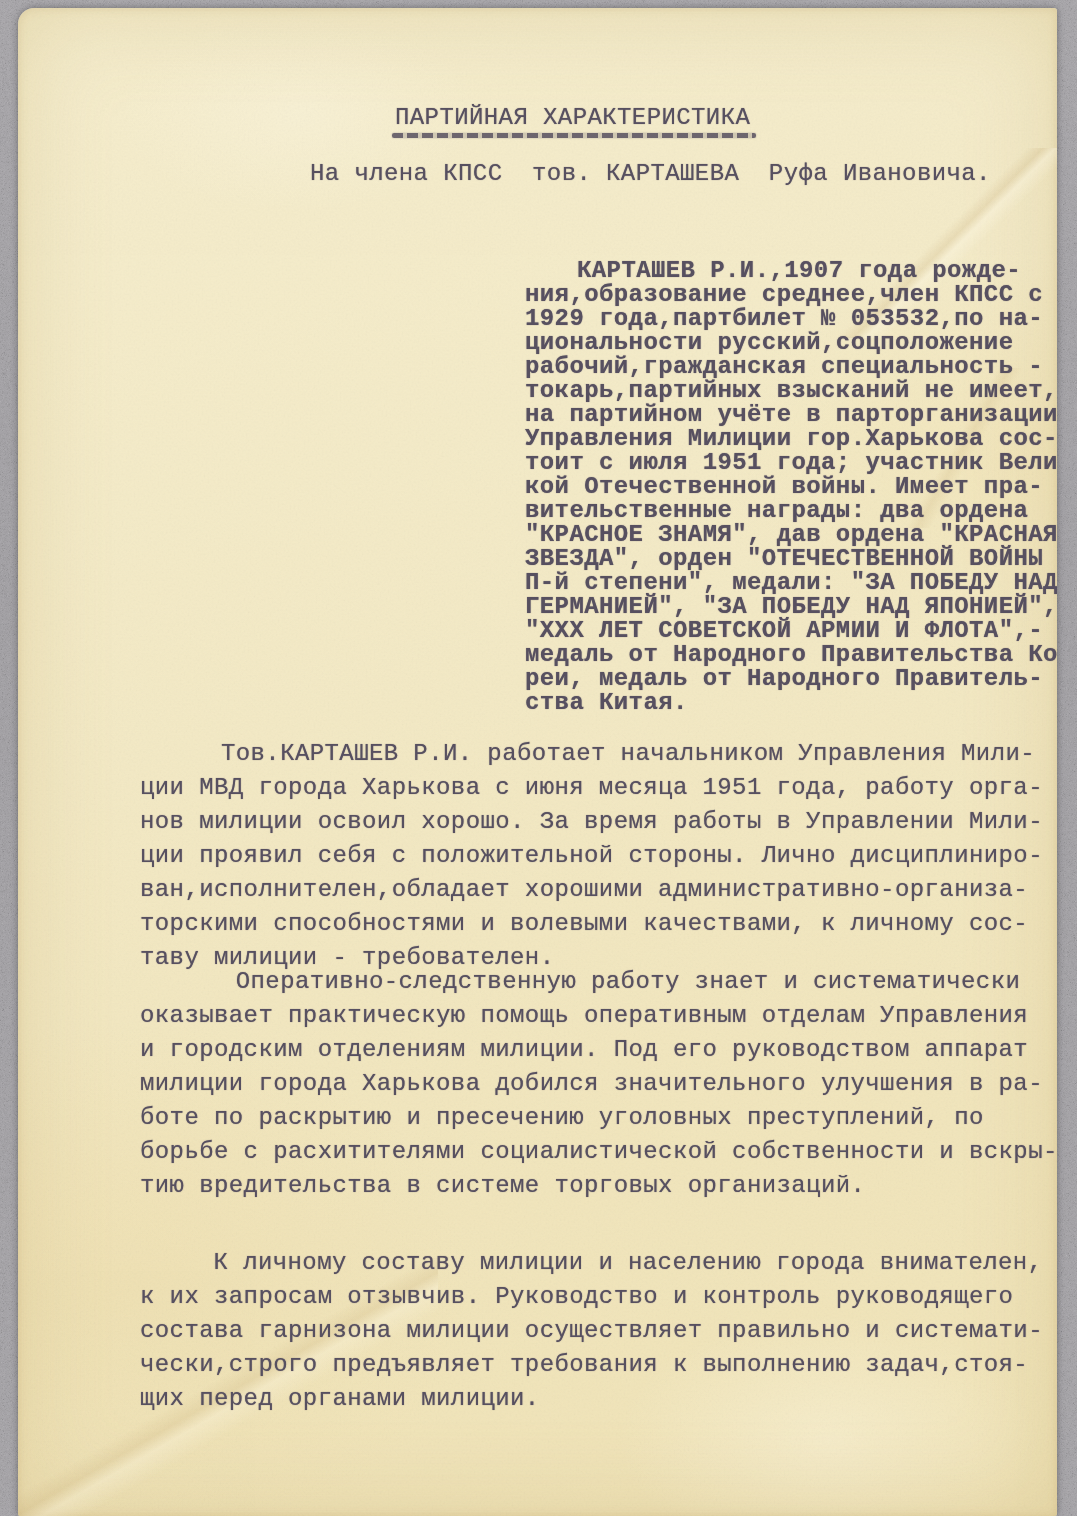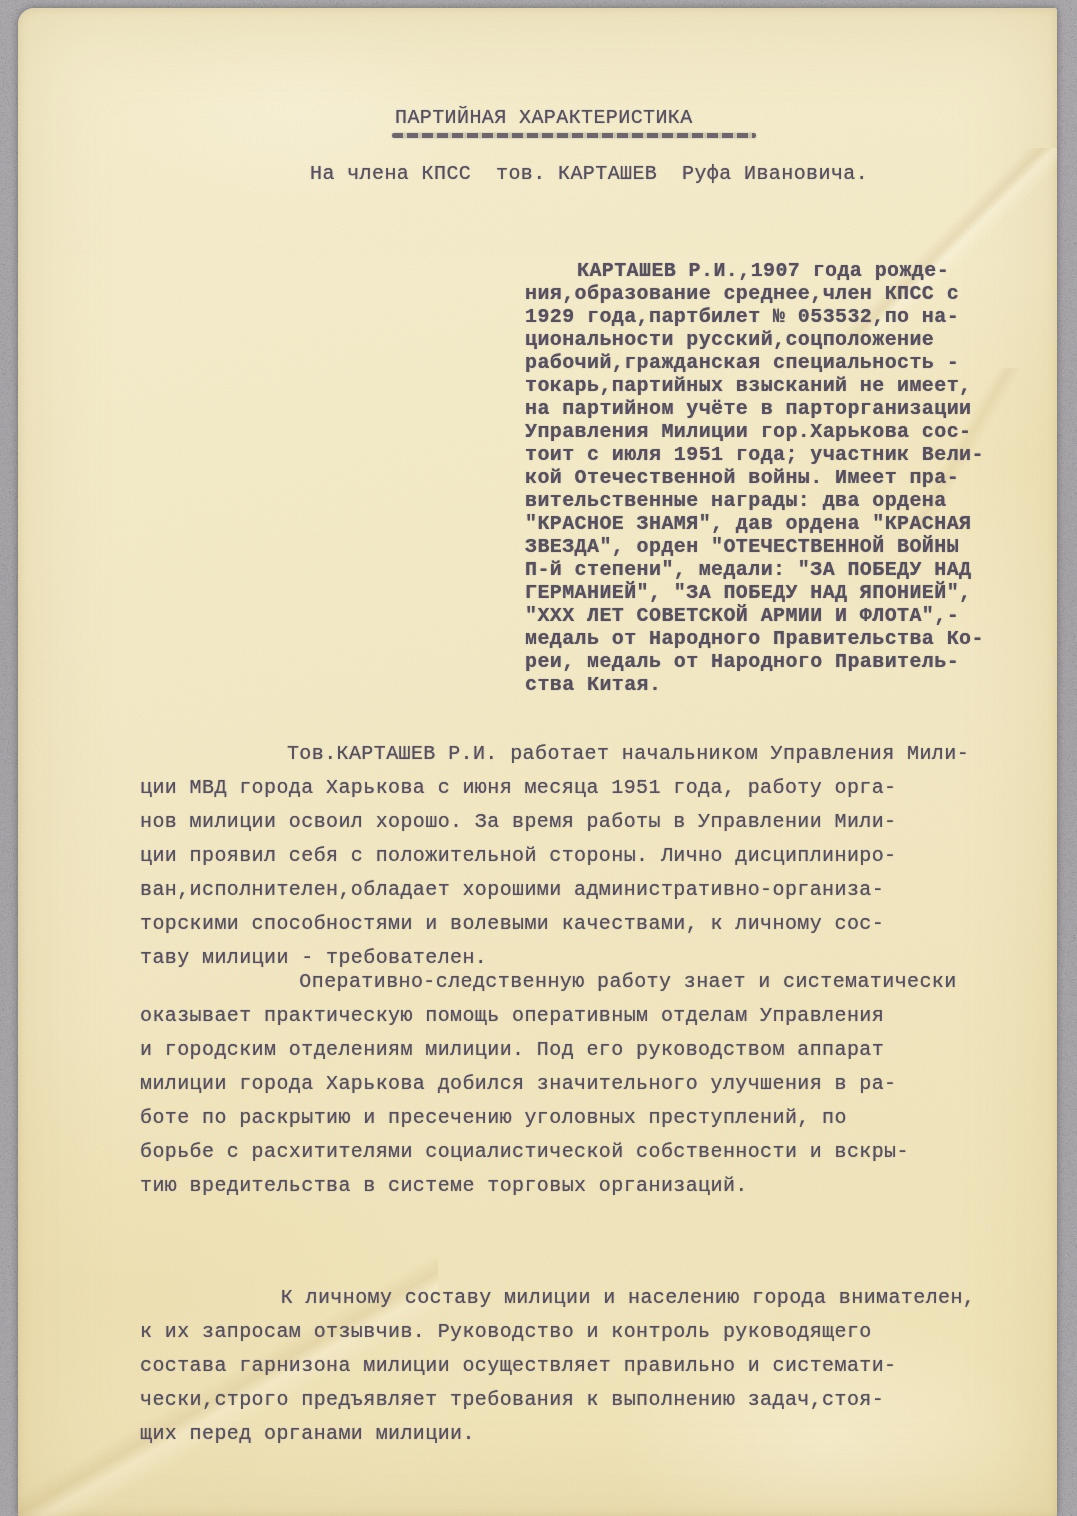--- a/index.html
+++ b/index.html
@@ -44,21 +44,21 @@
     background: linear-gradient(120deg, transparent 46%, rgba(184,154,96,0.15) 50%, transparent 55%);
   }
   .crease-bl {
     left: 0px; top: 1250px; width: 420px; height: 260px;
     background: linear-gradient(150deg, transparent 47%, rgba(184,154,96,0.16) 51%, rgba(255,250,232,0.28) 54%, transparent 59%);
   }
 
   .tblock {
     position: absolute;
     white-space: pre;
-    font-size: 20px;
+    font-size: 24px;
     line-height: 34px;
     letter-spacing: 0.4px;
     color: #575060;
     text-shadow: 0 0 1.1px rgba(83,76,94,0.70);
   }
   .tline { min-height: 1em; }
 
   .title-block { left: 377px; top: 93px; }
   .title-underline {
     position: absolute;
@@ -78,21 +78,21 @@
     left: 507px; top: 251px;
     line-height: 23px;
     font-weight: bold;
   }
   .bio-block .tline:first-child { text-indent: 52px; }
 
   .body-para { left: 122px; width: 920px; }
   .body-para .tline:first-child { text-indent: 56px; text-align: center; }
   .para-1 { top: 729px; }
   .para-2 { top: 957px; }
-  .para-3 { top: 1238px; margin-top: 35px; }
+  .para-3 { top: 1238px; }
 </style>
 </head>
 <body>
 
 <div class="backdrop">
   <svg width="1077" height="1516">
     <filter id="bg-grain">
       <feTurbulence type="turbulence" baseFrequency="0.85" numOctaves="2" seed="11" stitchTiles="stitch"></feTurbulence>
       <feColorMatrix type="saturate" values="0"></feColorMatrix>
     </filter>
@@ -109,21 +109,21 @@
     <rect width="100%" height="100%" filter="url(#paper-grain)"></rect>
   </svg>
 
   <div class="crease crease-tr"></div>
   <div class="crease crease-r"></div>
   <div class="crease crease-bl"></div>
 
   <div class="tblock title-block">ПАРТИЙНАЯ ХАРАКТЕРИСТИКА</div>
   <div class="title-underline"></div>
 
-  <div class="tblock subject-block">На члена КПСС  тов. КАРТАШЕВ  Руфа Ивановича.</div>
+  <div class="tblock subject-block">На члена КПСС  тов. КАРТАШЕВА  Руфа Ивановича.</div>
 
   <div class="tblock bio-block"><div class="tline">КАРТАШЕВ Р.И.,1907 года рожде-</div><div class="tline">ния,образование среднее,член КПСС с</div><div class="tline">1929 года,партбилет № 053532,по на-</div><div class="tline">циональности русский,соцположение</div><div class="tline">рабочий,гражданская специальность -</div><div class="tline">токарь,партийных взысканий не имеет,</div><div class="tline">на партийном учёте в парторганизации</div><div class="tline">Управления Милиции гор.Харькова сос-</div><div class="tline">тоит с июля 1951 года; участник Вели-</div><div class="tline">кой Отечественной войны. Имеет пра-</div><div class="tline">вительственные награды: два ордена</div><div class="tline">"КРАСНОЕ ЗНАМЯ", дав ордена "КРАСНАЯ</div><div class="tline">ЗВЕЗДА", орден "ОТЕЧЕСТВЕННОЙ ВОЙНЫ</div><div class="tline">П-й степени", медали: "ЗА ПОБЕДУ НАД</div><div class="tline">ГЕРМАНИЕЙ", "ЗА ПОБЕДУ НАД ЯПОНИЕЙ",</div><div class="tline">"ХХХ ЛЕТ СОВЕТСКОЙ АРМИИ И ФЛОТА",-</div><div class="tline">медаль от Народного Правительства Ко-</div><div class="tline">реи, медаль от Народного Правитель-</div><div class="tline">ства Китая.</div></div>
 
   <div class="tblock body-para para-1"><div class="tline">Тов.КАРТАШЕВ Р.И. работает начальником Управления Мили-</div><div class="tline">ции МВД города Харькова с июня месяца 1951 года, работу орга-</div><div class="tline">нов милиции освоил хорошо. За время работы в Управлении Мили-</div><div class="tline">ции проявил себя с положительной стороны. Лично дисциплиниро-</div><div class="tline">ван,исполнителен,обладает хорошими административно-организа-</div><div class="tline">торскими способностями и волевыми качествами, к личному сос-</div><div class="tline">таву милиции - требователен.</div></div>
 
   <div class="tblock body-para para-2"><div class="tline">Оперативно-следственную работу знает и систематически</div><div class="tline">оказывает практическую помощь оперативным отделам Управления</div><div class="tline">и городским отделениям милиции. Под его руководством аппарат</div><div class="tline">милиции города Харькова добился значительного улучшения в ра-</div><div class="tline">боте по раскрытию и пресечению уголовных преступлений, по</div><div class="tline">борьбе с расхитителями социалистической собственности и вскры-</div><div class="tline">тию вредительства в системе торговых организаций.</div></div>
 
   <div class="tblock body-para para-3"><div class="tline">К личному составу милиции и населению города внимателен,</div><div class="tline">к их запросам отзывчив. Руководство и контроль руководящего</div><div class="tline">состава гарнизона милиции осуществляет правильно и системати-</div><div class="tline">чески,строго предъявляет требования к выполнению задач,стоя-</div><div class="tline">щих перед органами милиции.</div></div>
 </div>
 

